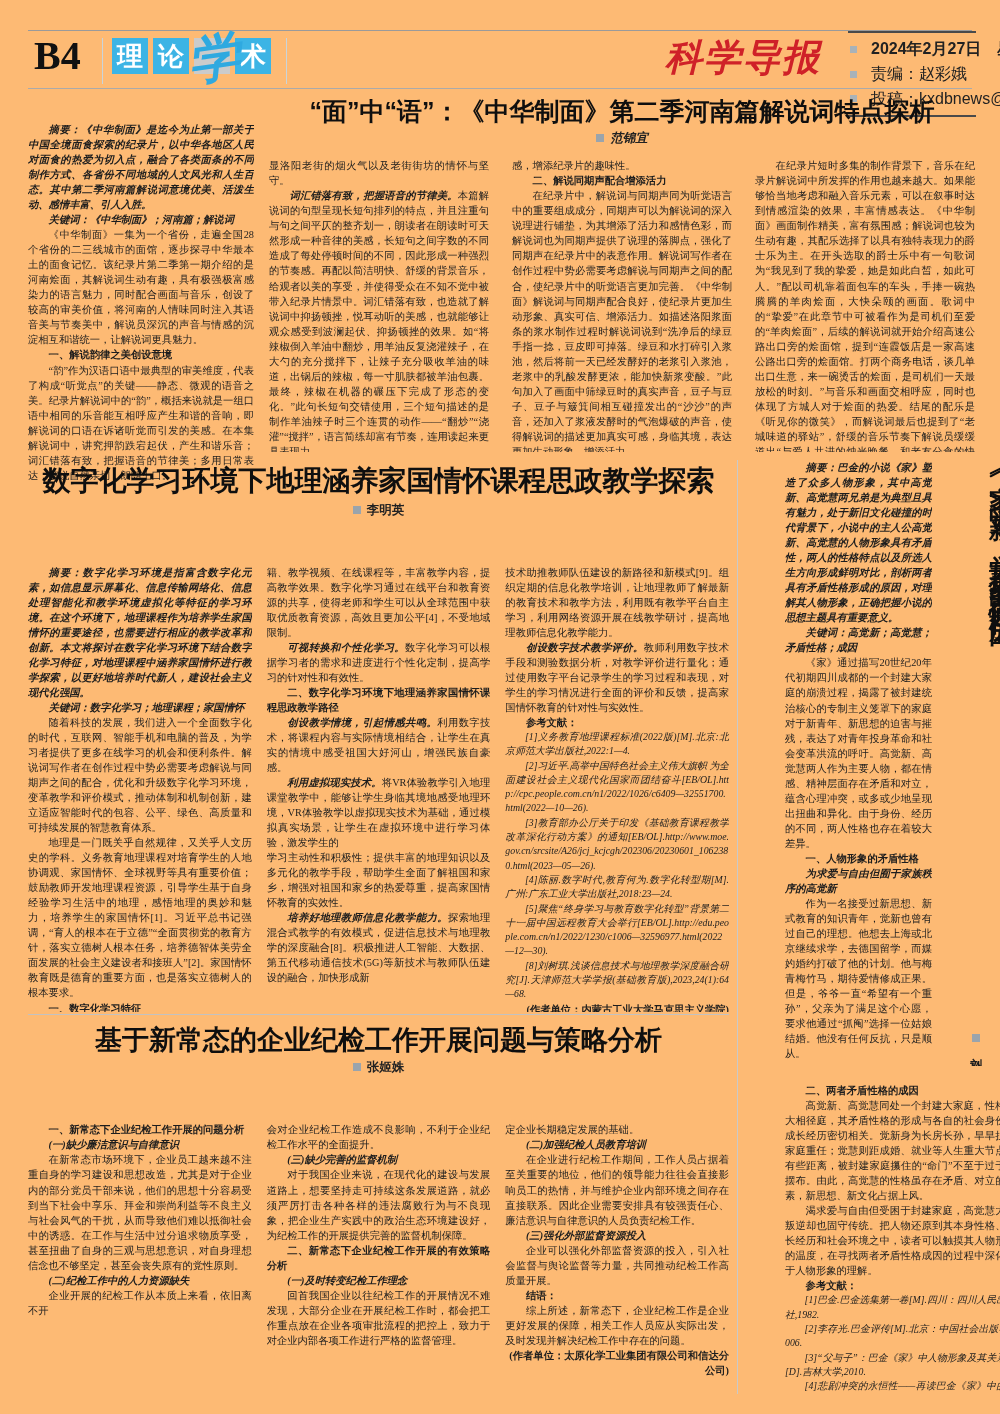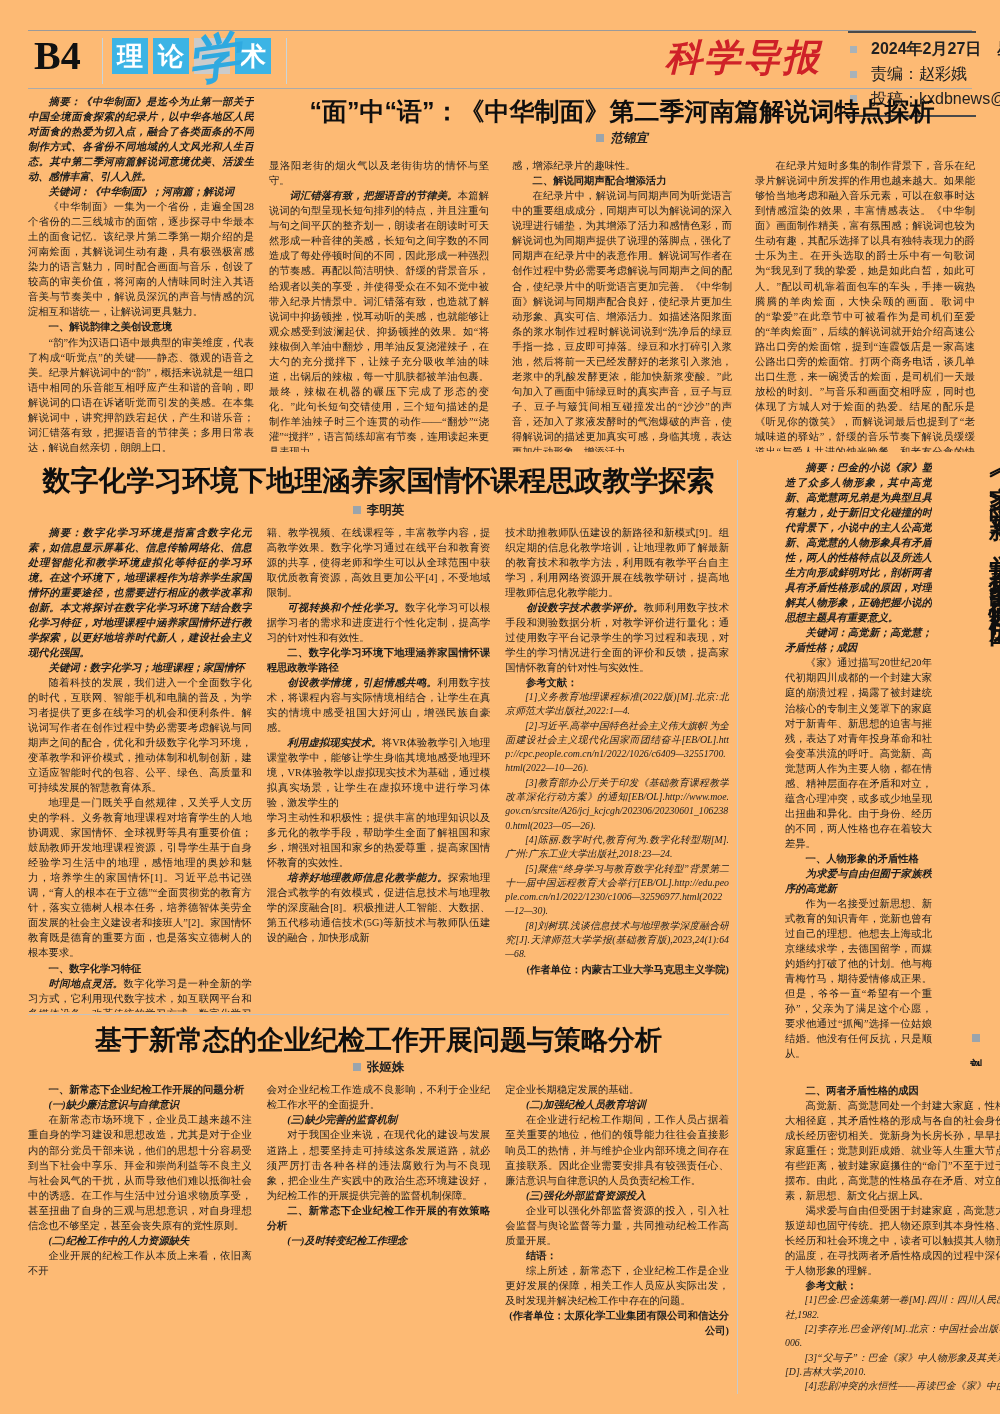--- a/index.html
+++ b/index.html
@@ -36,33 +36,33 @@
   .blk.kw{font-weight:700;font-style:italic;}
   .blk.ref{font-style:italic;font-size:9.8px;word-break:break-all;}
   .blk.sig{text-indent:0;text-align:right;font-weight:700;}
   .lead{font-style:italic;}
   .byline{text-align:center;font-family:"Liberation Sans",sans-serif;font-size:12.5px;
           font-weight:700;color:#222;}
   .bysq{display:inline-block;width:8px;height:8px;background:#9aa4ac;margin-right:6px;}
   h1.atitle{margin:0;text-align:center;font-family:"Liberation Sans",sans-serif;font-weight:700;color:#0f0f0f;}
   
   .art1{position:absolute;left:28px;top:94px;width:947px;height:358px;display:flex;gap:15px;}
-  .a1col0{flex:none;width:226px;height:100%;}
+  .a1col0{flex:none;width:226px;height:100%;margin-top:28px;}
   .a1right{flex:1;display:flex;flex-direction:column;min-width:0;}
   .a1right h1.atitle{font-size:25px;line-height:1.25;margin:2px 0 3px;}
   .a1right .byline{margin-bottom:11px;font-style:italic;}
   .a1cols{flex:1;display:flex;gap:23px;overflow:hidden;}
   .a1cols .colx{flex:1;min-width:0;}
   
   .art2{position:absolute;left:28px;top:460px;width:701px;height:552px;display:flex;flex-direction:column;}
   .art2 h1.atitle{font-size:28px;line-height:1.2;margin:4px 0 4px;}
   .art3{position:absolute;left:28px;top:1022px;width:701px;height:372px;display:flex;flex-direction:column;}
   .art3 h1.atitle{font-size:27px;line-height:1.2;margin:2px 0 3px;}
   .cols3{flex:1;display:flex;gap:15px;overflow:hidden;margin-top:6px;}
-  .cols3 .colx{flex:1;min-width:0;}
+  .cols3 .colx{flex:1;min-width:0;margin-top:40px;}
   
   .art4{position:absolute;left:785px;top:460px;width:231px;height:934px;display:flex;flex-direction:column;}
   .a4top{flex:none;height:606px;display:flex;gap:6px;overflow:hidden;}
   .a4text{flex:1;min-width:0;}
   .a4titleblock{flex:none;width:78px;display:flex;justify-content:flex-end;}
   .vbyline{writing-mode:vertical-rl;align-self:flex-end;font-family:"Liberation Sans",sans-serif;
            font-size:12px;font-weight:700;letter-spacing:4px;margin:0 3px 6px 0;}
   .vbyline .bysq{margin:0 0 6px 0;}
   h1.vtitle{writing-mode:vertical-rl;margin:0;font-family:"Liberation Sans",sans-serif;
            font-weight:700;font-size:25px;line-height:1.15;letter-spacing:7px;color:#0f0f0f;}
@@ -188,20 +188,21 @@
           <p class="blk p">在新常态市场环境下，企业员工越来越不注重自身的学习建设和思想改造，尤其是对于企业内的部分党员干部来说，他们的思想十分容易受到当下社会中享乐、拜金和崇尚利益等不良主义与社会风气的干扰，从而导致他们难以抵御社会中的诱惑。在工作与生活中过分追求物质享受，甚至扭曲了自身的三观与思想意识，对自身理想信念也不够坚定，甚至会丧失原有的党性原则。</p>
           <p class="blk hb">(二)纪检工作中的人力资源缺失</p>
           <p class="blk p">企业开展的纪检工作从本质上来看，依旧离不开</p>
         </div>
       <div class="colx">
           <p class="blk cont">会对企业纪检工作造成不良影响，不利于企业纪检工作水平的全面提升。</p>
           <p class="blk hb">(三)缺少完善的监督机制</p>
           <p class="blk p">对于我国企业来说，在现代化的建设与发展道路上，想要坚持走可持续这条发展道路，就必须严厉打击各种各样的违法腐败行为与不良现象，把企业生产实践中的政治生态环境建设好，为纪检工作的开展提供完善的监督机制保障。</p>
           <p class="blk h">二、新常态下企业纪检工作开展的有效策略分析</p>
           <p class="blk hb">(一)及时转变纪检工作理念</p>
+          <p class="blk p">回首我国企业以往纪检工作的开展情况不难发现，大部分企业在开展纪检工作时，都会把工作重点放在企业各项审批流程的把控上，致力于对企业内部各项工作进行严格的监督管理。</p>
         </div>
       <div class="colx">
           <p class="blk cont">定企业长期稳定发展的基础。</p>
           <p class="blk hb">(二)加强纪检人员教育培训</p>
           <p class="blk p">在企业进行纪检工作期间，工作人员占据着至关重要的地位，他们的领导能力往往会直接影响员工的热情，并与维护企业内部环境之间存在直接联系。因此企业需要安排具有较强责任心、廉洁意识与自律意识的人员负责纪检工作。</p>
           <p class="blk hb">(三)强化外部监督资源投入</p>
           <p class="blk p">企业可以强化外部监督资源的投入，引入社会监督与舆论监督等力量，共同推动纪检工作高质量开展。</p>
           <p class="blk h">结语：</p>
           <p class="blk p">综上所述，新常态下，企业纪检工作是企业更好发展的保障，相关工作人员应从实际出发，及时发现并解决纪检工作中存在的问题。</p>
           <p class="blk sig">(作者单位：太原化学工业集团有限公司和信达分公司)</p>

